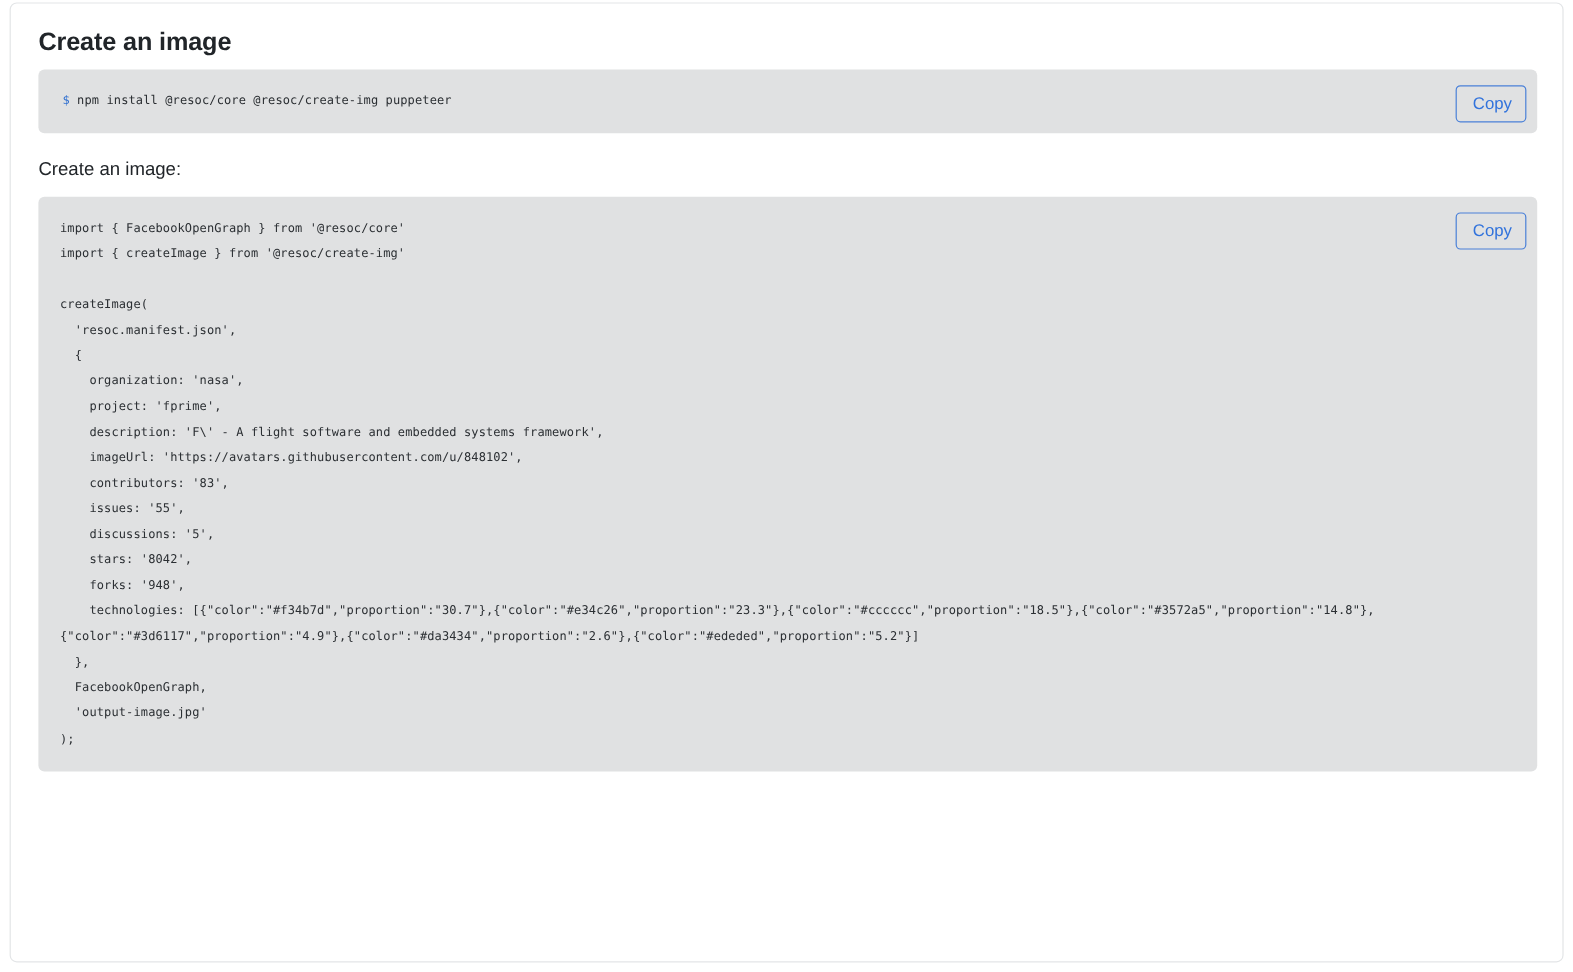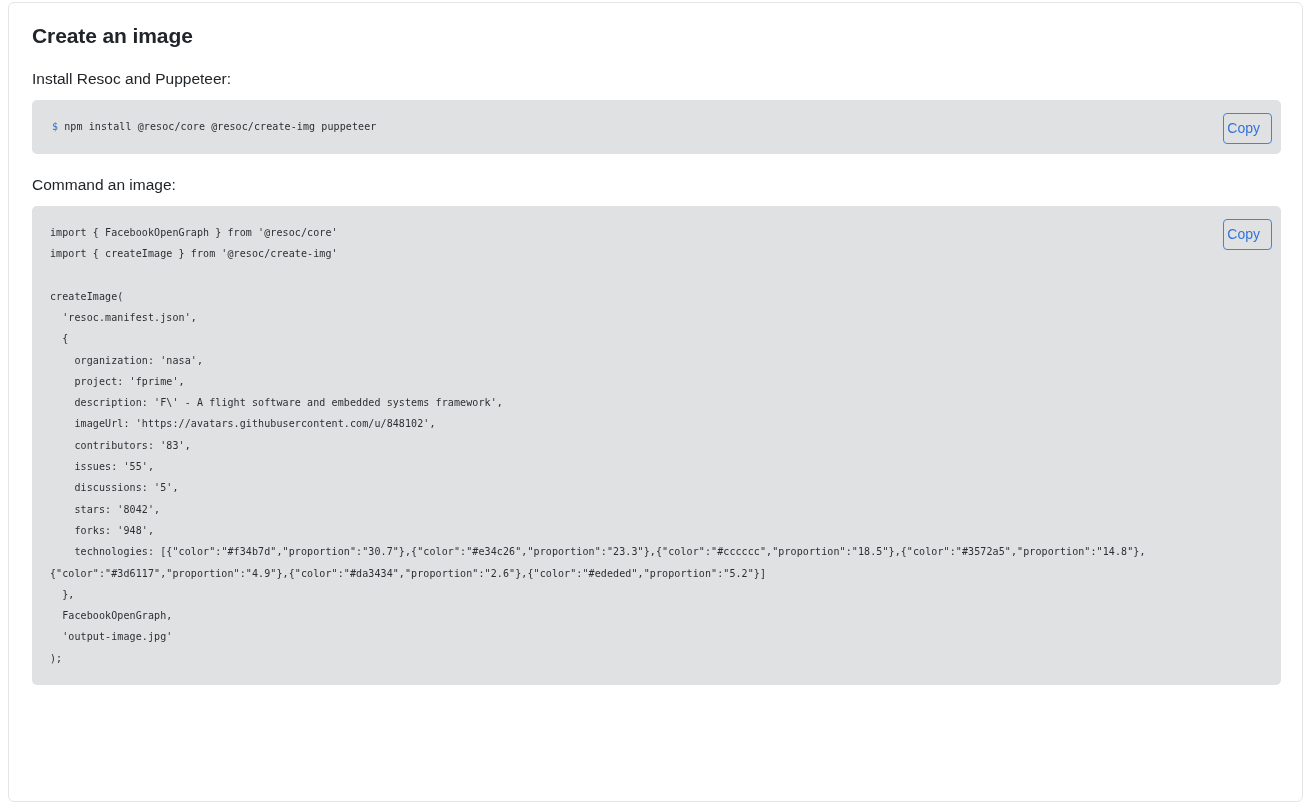--- a/index.html
+++ b/index.html
@@ -101,41 +101,40 @@
     position: absolute;
     top: 13px;
     right: 9px;
     font-family: "Liberation Sans", sans-serif;
     font-size: 14px;
     line-height: 1;
     color: #3273dc;
     background: transparent;
     border: 1px solid #4a80d8;
     border-radius: 4px;
-    padding: 7px 11px 8px 3px;
+    padding: 7px 11px 8px 13px;
     cursor: pointer;
   }
 </style>
 </head>
 <body>
 
 <div class="page-card">
   <div class="card-inner">
 
     <h1 class="page-title">Create an image</h1>
 
 
-    <div class="section-label">Install Resoc and Puppeteer:</div>
 
     <div class="code-block shell">
       <pre><span class="prompt-sigil">$</span><span> npm install @resoc/core @resoc/create-img puppeteer</span></pre>
       <button class="copy-btn">Copy</button>
     </div>
 
-    <div class="section-label">Command an image:</div>
+    <div class="section-label">Create an image:</div>
 
     <div class="code-block">
       <pre>import { FacebookOpenGraph } from '@resoc/core'
 import { createImage } from '@resoc/create-img'
 
 createImage(
   'resoc.manifest.json',
   {
     organization: 'nasa',
     project: 'fprime',

